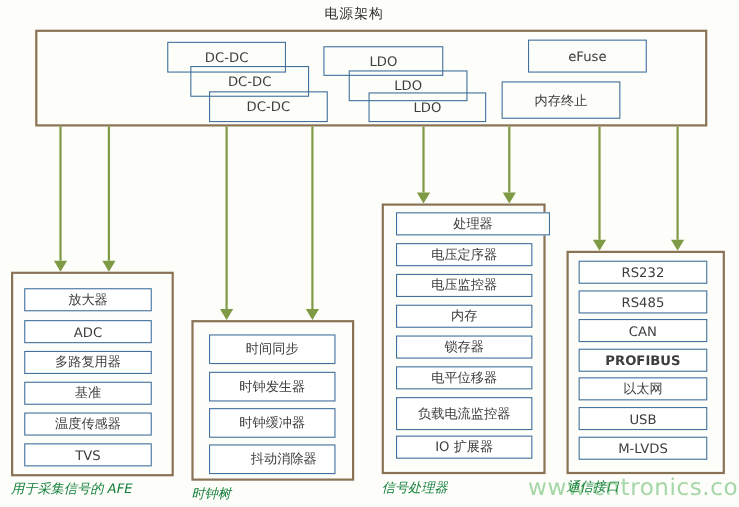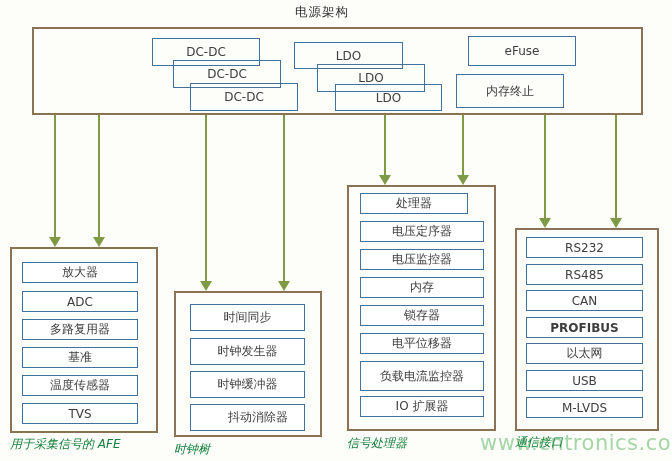--- a/index.html
+++ b/index.html
@@ -56,21 +56,21 @@
 
   <div class="title">电源架构</div>
 
   <div class="power-container">
     <div class="cbox" style="left:118px; top:9px;  width:108px; height:28px;">DC-DC</div>
     <div class="cbox" style="left:139px; top:31px; width:108px; height:28px;">DC-DC</div>
     <div class="cbox" style="left:156px; top:54px; width:108px; height:28px;">DC-DC</div>
     <div class="cbox" style="left:260px; top:13px; width:109px; height:27px;">LDO</div>
     <div class="cbox" style="left:283px; top:35px; width:108px; height:28px;">LDO</div>
     <div class="cbox" style="left:301px; top:55px; width:107px; height:27px;">LDO</div>
-    <div class="cbox" style="left:434px; top:7px;  width:108px; height:30px;">eFuse</div>
+    <div class="cbox" style="left:446px; top:7px;  width:108px; height:30px;">eFuse</div>
     <div class="cbox" style="left:422px; top:45px; width:108px; height:34px;">内存终止</div>
   </div>
 
   <div class="arrow" style="left:49px;  top:115px; height:132px;">
       <div class="arrow-line"></div>
       <div class="arrow-head"></div>
     </div>
   <div class="arrow" style="left:93px;  top:115px; height:132px;">
       <div class="arrow-line"></div>
       <div class="arrow-head"></div>
@@ -114,21 +114,21 @@
 
   <div class="group" style="left:174px; top:291px; width:148px; height:146px;">
     <div class="ibox" style="left:14px; top:11px;  width:115px; height:27px;">时间同步</div>
     <div class="ibox" style="left:14px; top:45px;  width:115px; height:27px;">时钟发生器</div>
     <div class="ibox" style="left:14px; top:78px;  width:115px; height:27px;">时钟缓冲器</div>
     <div class="ibox" style="left:14px; top:111px; width:115px; height:27px;padding-left:21px;">抖动消除器</div>
   </div>
   <div class="caption" style="left:174px; top:441px; width:148px;">时钟树</div>
 
   <div class="group" style="left:347px; top:185px; width:149px; height:246px;">
-    <div class="ibox" style="left:11px; top:6px;   width:108px; height:21px;">处理器</div>
+    <div class="ibox" style="left:11px; top:6px;   width:140px; height:21px;">处理器</div>
     <div class="ibox" style="left:11px; top:34px;  width:124px; height:21px;">电压定序器</div>
     <div class="ibox" style="left:11px; top:62px;  width:124px; height:21px;">电压监控器</div>
     <div class="ibox" style="left:11px; top:90px;  width:124px; height:21px;">内存</div>
     <div class="ibox" style="left:11px; top:118px; width:124px; height:21px;">锁存器</div>
     <div class="ibox" style="left:11px; top:146px; width:124px; height:21px;">电平位移器</div>
     <div class="ibox" style="left:11px; top:174px; width:124px; height:30px;">负载电流监控器</div>
     <div class="ibox" style="left:11px; top:209px; width:124px; height:21px;">IO 扩展器</div>
   </div>
   <div class="caption" style="left:347px; top:435px; width:149px;">信号处理器</div>
 

